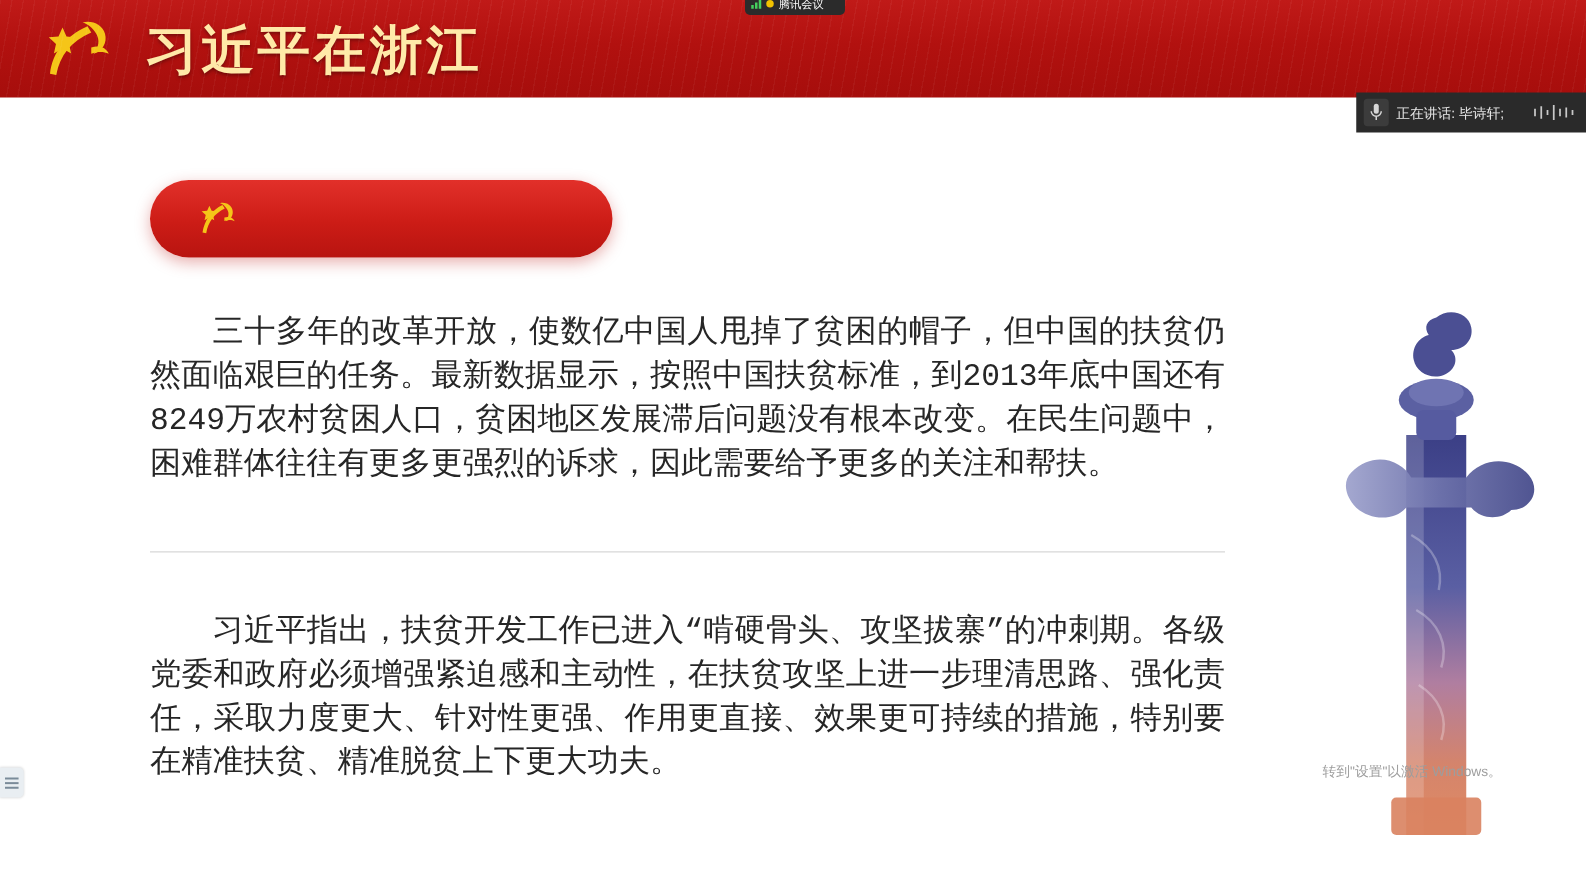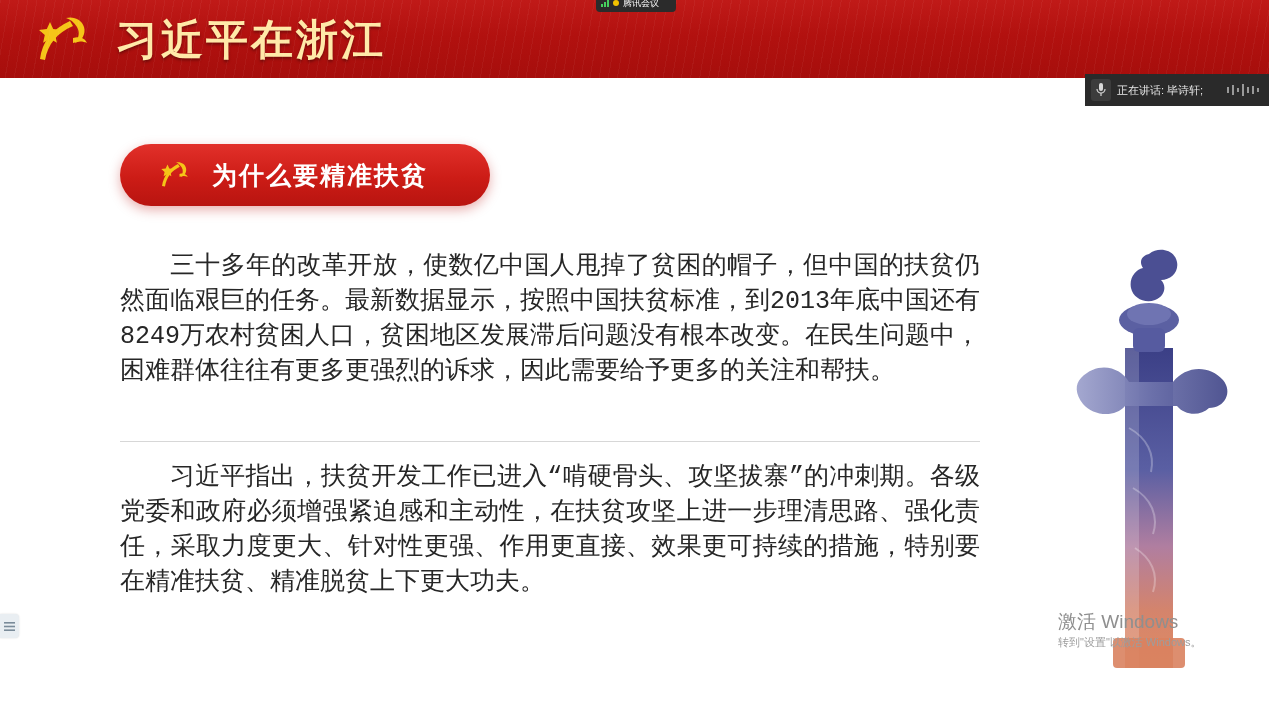--- a/index.html
+++ b/index.html
@@ -143,21 +143,21 @@
     left: 120px;
     width: 860px;
     color: #262626;
     font-size: 25px;
     line-height: 35px;
     text-indent: 50px;
     text-align: justify;
     font-family: Liberation Mono, monospace;
   }
   .para-1 { top: 249px; }
-  .para-2 { top: 460px; }
+  .para-2 { top: 488px; }
 
   .divider {
     position: absolute;
     left: 120px; top: 441px;
     width: 860px; height: 1px;
     background: #d7d7d7;
   }
 
   
   .pillar {
@@ -247,21 +247,20 @@
 
 <div class="title-chip">
   <svg class="chip-emblem" viewBox="0 0 34 30">
     <g fill="#f5c518">
       <path d="M6 26 C7.5 16, 13.5 8, 22 4 L23.8 6.8 C15.5 10.8, 10.5 17.5, 9 26.5 Z"></path>
       <path d="M20 2.5 C24.5 1.5, 29 3.8, 30 8 C31 12.2, 28.5 16, 24.5 17 C27 14, 27.5 10.5, 25.8 7.6 C24.1 4.7, 22.2 3, 20 2.5 Z"></path>
       <path d="M23.5 14 C27 12.8, 30.5 14, 31.8 17 C29.4 15.6, 26.4 15.6, 23.5 16.8 Z"></path>
       <path d="M11.5 4.5 l1.8 4 4.4 .4 -3.3 3 1 4.3 -3.9 -2.3 -3.9 2.3 1 -4.3 -3.3 -3 4.4 -.4 Z"></path>
     </g>
   </svg>
-  <span class="chip-label">为什么要精准扶贫</span>
 </div>
 
 <div class="para para-1">三十多年的改革开放，使数亿中国人甩掉了贫困的帽子，但中国的扶贫仍然面临艰巨的任务。最新数据显示，按照中国扶贫标准，到2013年底中国还有8249万农村贫困人口，贫困地区发展滞后问题没有根本改变。在民生问题中，困难群体往往有更多更强烈的诉求，因此需要给予更多的关注和帮扶。</div>
 <div class="divider"></div>
 <div class="para para-2">习近平指出，扶贫开发工作已进入“啃硬骨头、攻坚拔寨”的冲刺期。各级党委和政府必须增强紧迫感和主动性，在扶贫攻坚上进一步理清思路、强化责任，采取力度更大、针对性更强、作用更直接、效果更可持续的措施，特别要在精准扶贫、精准脱贫上下更大功夫。</div>
 
 <svg class="pillar" viewBox="0 0 190 440">
   <defs>
     <linearGradient id="pg" x1="0" y1="0" x2="0" y2="1">
       <stop offset="0%" stop-color="#3b3f86"></stop>
@@ -290,21 +289,20 @@
   <g stroke="#ffffff" stroke-opacity="0.28" fill="none" stroke-width="2">
     <path d="M74 200 C92 210, 100 226, 96 244"></path>
     <path d="M78 260 C96 270, 104 288, 98 306"></path>
     <path d="M80 320 C96 330, 104 346, 98 364"></path>
   </g>
 
   <rect x="58" y="410" width="72" height="30" rx="4" fill="#d9825f" opacity="0.9"></rect>
 </svg>
 
 <div class="watermark">
-  <div class="wm-title">激活 Windows</div>
   <div class="wm-sub">转到"设置"以激活 Windows。</div>
 </div>
 
 <div class="edge-handle">
   <svg width="11" height="11" viewBox="0 0 11 11">
     <g fill="#7a8b99">
       <rect x="0" y="1" width="11" height="1.6"></rect>
       <rect x="0" y="4.7" width="11" height="1.6"></rect>
       <rect x="0" y="8.4" width="11" height="1.6"></rect>
     </g>

